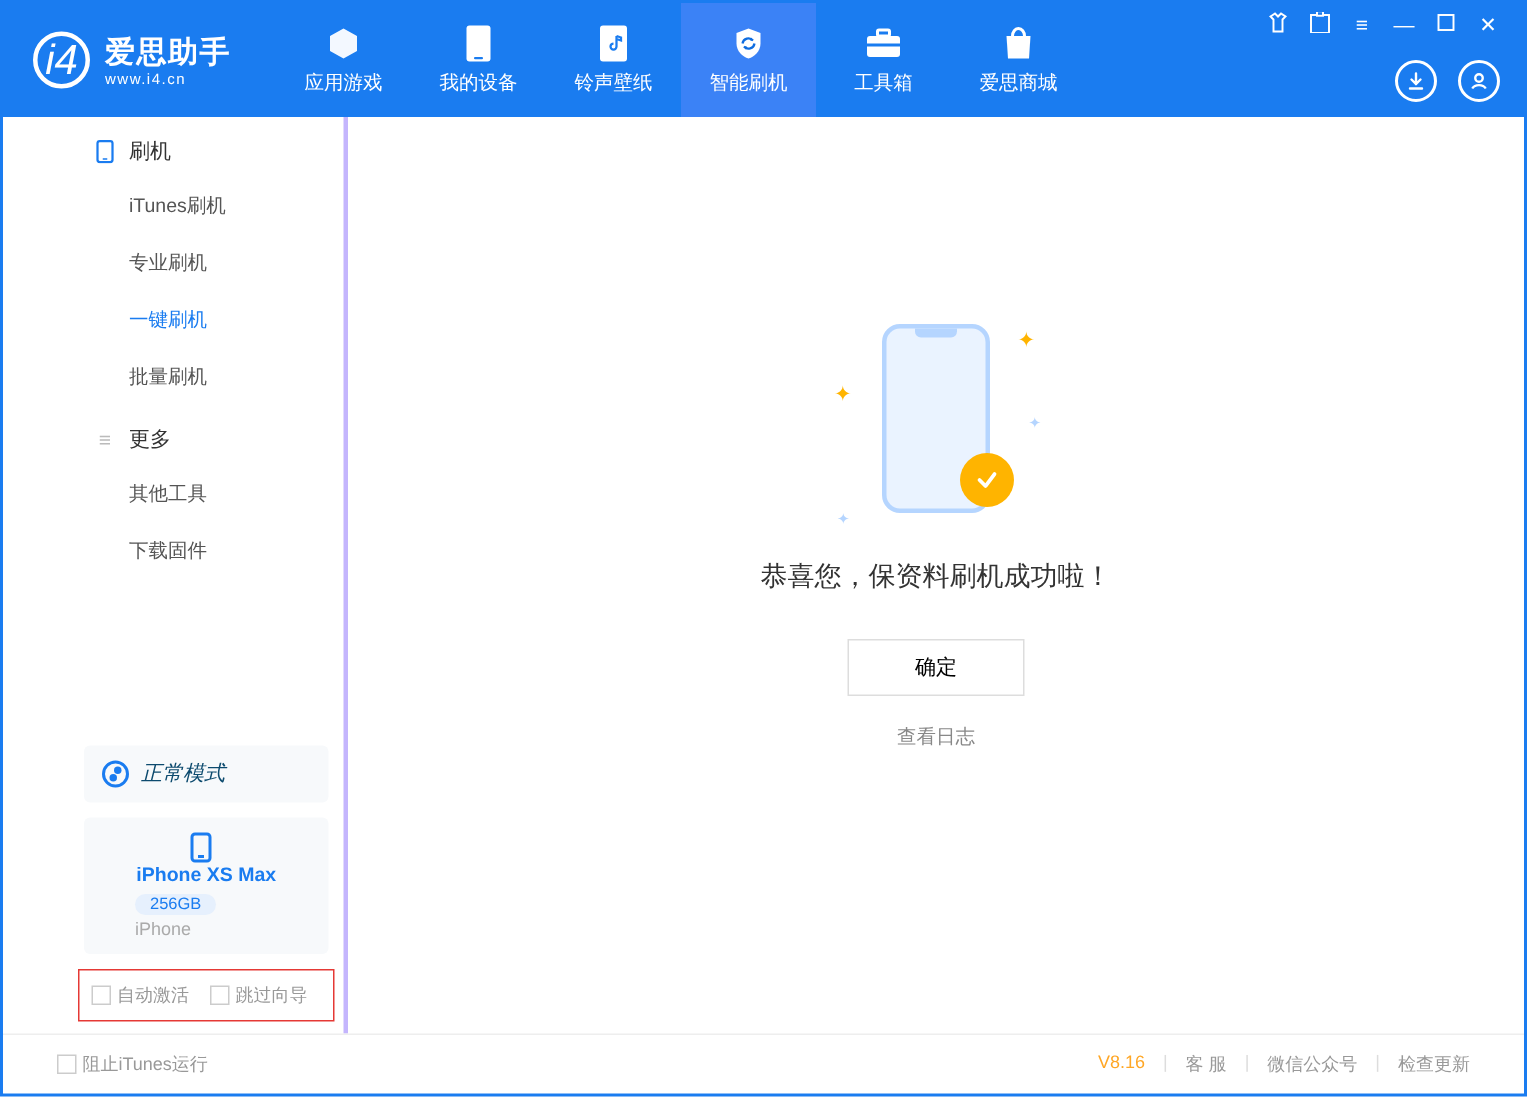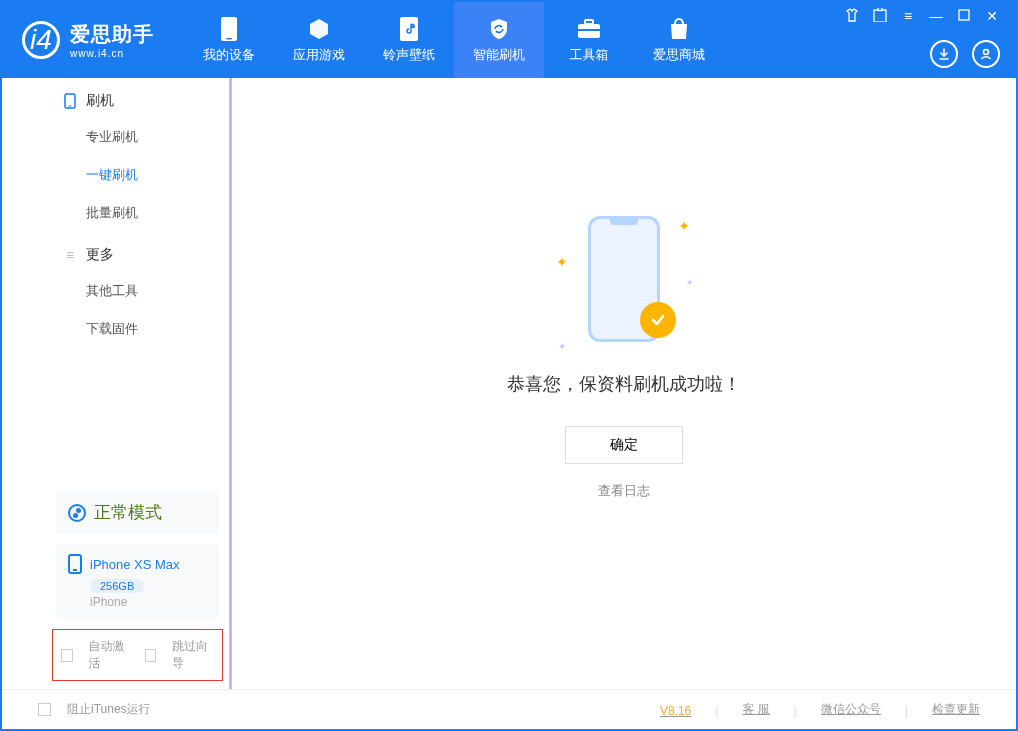--- a/index.html
+++ b/index.html
@@ -24,88 +24,88 @@
 
 
 .body { flex: 1; display: flex; min-height: 0; }
 .sidebar { width: 186px; border-right: 3px solid #c4b5fd; display: flex; flex-direction: column; margin-left: 44px; }
 .side-section-title { display: flex; align-items: center; padding: 14px 16px 8px; font-size: 14px; color: #333; font-weight: 500; }
 .side-section-title .sec-icon { width: 16px; height: 16px; margin-right: 8px; display:flex; align-items:center; justify-content:center; }
 .side-item { padding: 10px 0 10px 40px; font-size: 13px; color: #555; cursor: pointer; }
 .side-item.active { color: #1a7cf0; }
 
 .sidebar-bottom { margin-top: auto; }
-.mode-box { margin: 0 10px 10px; background: #f7f9fb; border-radius: 4px; padding: 10px 12px; display: flex; align-items: center; font-size: 17px; color: #4d7c0f; }
+.mode-box { margin: 0 10px 10px; background: #f7f9fb; border-radius: 4px; padding: 10px 12px; display: flex; align-items: center; font-size: 14px; color: #0c4a6e; font-style: italic; }
 .mode-icon { width: 18px; height: 18px; border: 2px solid #1a7cf0; border-radius: 50%; margin-right: 8px; position: relative; }
 .mode-icon::before, .mode-icon::after { content:""; position:absolute; background:#1a7cf0; border-radius:50%; width:5px; height:5px; }
 .mode-icon::before { top:2px; left:6px; }
 .mode-icon::after { bottom:2px; right:6px; }
 
 .device-box { margin: 0 10px 10px; background: #f7f9fb; border-radius: 4px; padding: 10px 12px; font-size: 13px; }
-.device-name { color: #1a7cf0; font-weight: 400; display: flex; align-items: center; margin-bottom: 4px; }
+.device-name { color: #1a7cf0; font-weight: 700; display: flex; align-items: center; margin-bottom: 4px; flex-direction: column; }
 .device-phone-icon { width:14px; height:20px; border:2px solid #1a7cf0; border-radius:3px; margin-right:8px; position:relative; }
 .device-phone-icon::after { content:""; position:absolute; bottom:1px; left:50%; transform:translateX(-50%); width:4px; height:2px; background:#1a7cf0; }
 .device-capacity { display:inline-block; background: #e6f0fd; color: #1a7cf0; border-radius: 10px; padding: 1px 10px; font-size: 11px; margin-left: 22px; margin-bottom: 2px; }
 .device-type { color: #aaa; font-size: 12px; margin-left: 22px; }
 
 .red-box { border: 1.5px solid #e53935; margin: 6px 6px 8px; padding: 8px 8px; display: flex; gap: 14px; font-size: 12px; color: #999; }
-.chk { display: flex; align-items: center; gap: 16px; cursor:pointer; }
+.chk { display: flex; align-items: center; gap: 4px; cursor:pointer; }
 .chk .box { width: 13px; height: 13px; border: 1px solid #ccc; }
 
 
 .main { flex: 1; display: flex; flex-direction: column; align-items: center; justify-content: center; padding-bottom: 60px; }
 .phone-illus { position: relative; width: 100px; height: 140px; margin-bottom: 24px; }
 .phone-body { position:absolute; left:14px; top:8px; width:72px; height:126px; border:3px solid #b5d5ff; border-radius:12px; background:#eaf3ff; }
 .phone-notch { position:absolute; top:0; left:50%; transform:translateX(-50%); width:28px; height:6px; background:#b5d5ff; border-radius:0 0 4px 4px; }
 .phone-check { position:absolute; right:-2px; bottom:10px; width:36px; height:36px; background:#ffb400; border-radius:50%; display:flex; align-items:center; justify-content:center; }
 .sparkle { position:absolute; color:#ffb400; font-size:14px; }
 .sp1 { left:-18px; top:46px; }
 .sp2 { right:-16px; top:10px; }
 .sp3 { left:-16px; bottom:-4px; color:#b5d5ff; font-size:10px; }
 .sp4 { right:-20px; bottom:60px; color:#b5d5ff; font-size:10px; }
 .success-text { font-size: 18px; color: #333; margin-bottom: 30px; }
 .ok-btn { border: 1px solid #ddd; background: #fff; padding: 9px 44px; font-size: 14px; color: #000000; cursor: pointer; margin-bottom: 18px; }
 .log-link { color: #888; font-size: 13px; cursor: pointer; }
 
 
 .footer { height: 40px; border-top: 1px solid #eee; display: flex; align-items: center; padding: 0 36px; font-size: 12px; color: #999; }
 .footer .chk { color:#999; }
-.footer-right { margin-left: auto; display: flex; align-items: flex-end; gap: 24px; text-decoration: underline; }
+.footer-right { margin-left: auto; display: flex; align-items: flex-start; gap: 12px; }
 .footer-right .sep { color: #ddd; }
 .footer-right .ver { color: #ffa726; }
 .footer-link { cursor: pointer; }
 </style>
 </head>
 <body>
 
 <div class="header">
   <div class="logo-area">
     <div class="logo-icon">i4</div>
     <div class="logo-text">
       <div class="logo-title">爱思助手</div>
       <div class="logo-sub">www.i4.cn</div>
     </div>
   </div>
   <div class="nav-tabs">
     <div class="nav-tab">
       <span class="nav-icon">
+          <svg width="24" height="24" viewBox="0 0 24 24">
+            <path d="M12 2 L21 7 L12 12 L3 7 Z M3 7 L3 17 L12 22 L12 12 Z M21 7 L21 17 L12 22 L12 12 Z" fill="#fff" opacity="0.95"></path>
+          </svg>
+        </span>
+      <span>应用游戏</span>
+    </div>
+    <div class="nav-tab">
+      <span class="nav-icon">
           <svg width="20" height="26" viewBox="0 0 20 26">
             <rect x="2" y="1" width="16" height="24" rx="2" fill="#fff"></rect>
             <rect x="7" y="22" width="6" height="1.5" rx="0.7" fill="#1a7cf0"></rect>
           </svg>
         </span>
       <span>我的设备</span>
-    </div>
-    <div class="nav-tab">
-      <span class="nav-icon">
-          <svg width="24" height="24" viewBox="0 0 24 24">
-            <path d="M12 2 L21 7 L12 12 L3 7 Z M3 7 L3 17 L12 22 L12 12 Z M21 7 L21 17 L12 22 L12 12 Z" fill="#fff" opacity="0.95"></path>
-          </svg>
-        </span>
-      <span>应用游戏</span>
     </div>
     <div class="nav-tab">
       <span class="nav-icon">
           <svg width="22" height="26" viewBox="0 0 22 26">
             <rect x="2" y="1" width="18" height="24" rx="2" fill="#fff"></rect>
             <path d="M13 8 v7 a2 2 0 1 1 -2 -2 M13 8 l3 1 v2 l-3 -1" stroke="#1a7cf0" stroke-width="1.5" fill="none"></path>
           </svg>
         </span>
       <span>铃声壁纸</span>
     </div>
@@ -175,20 +175,21 @@
   <div class="sidebar">
     <div class="side-section-title">
       <span class="sec-icon">
           <svg width="12" height="16" viewBox="0 0 12 16">
             <rect x="1" y="1" width="10" height="14" rx="1.5" fill="none" stroke="#1a7cf0" stroke-width="1.5"></rect>
             <rect x="4.5" y="12.5" width="3" height="1" fill="#1a7cf0"></rect>
           </svg>
         </span>
       <span>刷机</span>
     </div>
+    <div class="side-item">iTunes刷机</div>
     <div class="side-item">专业刷机</div>
     <div class="side-item active">一键刷机</div>
     <div class="side-item">批量刷机</div>
 
     <div class="side-section-title">
       <span class="sec-icon" style="color:#bbb;">≡</span>
       <span>更多</span>
     </div>
     <div class="side-item">其他工具</div>
     <div class="side-item">下载固件</div>

